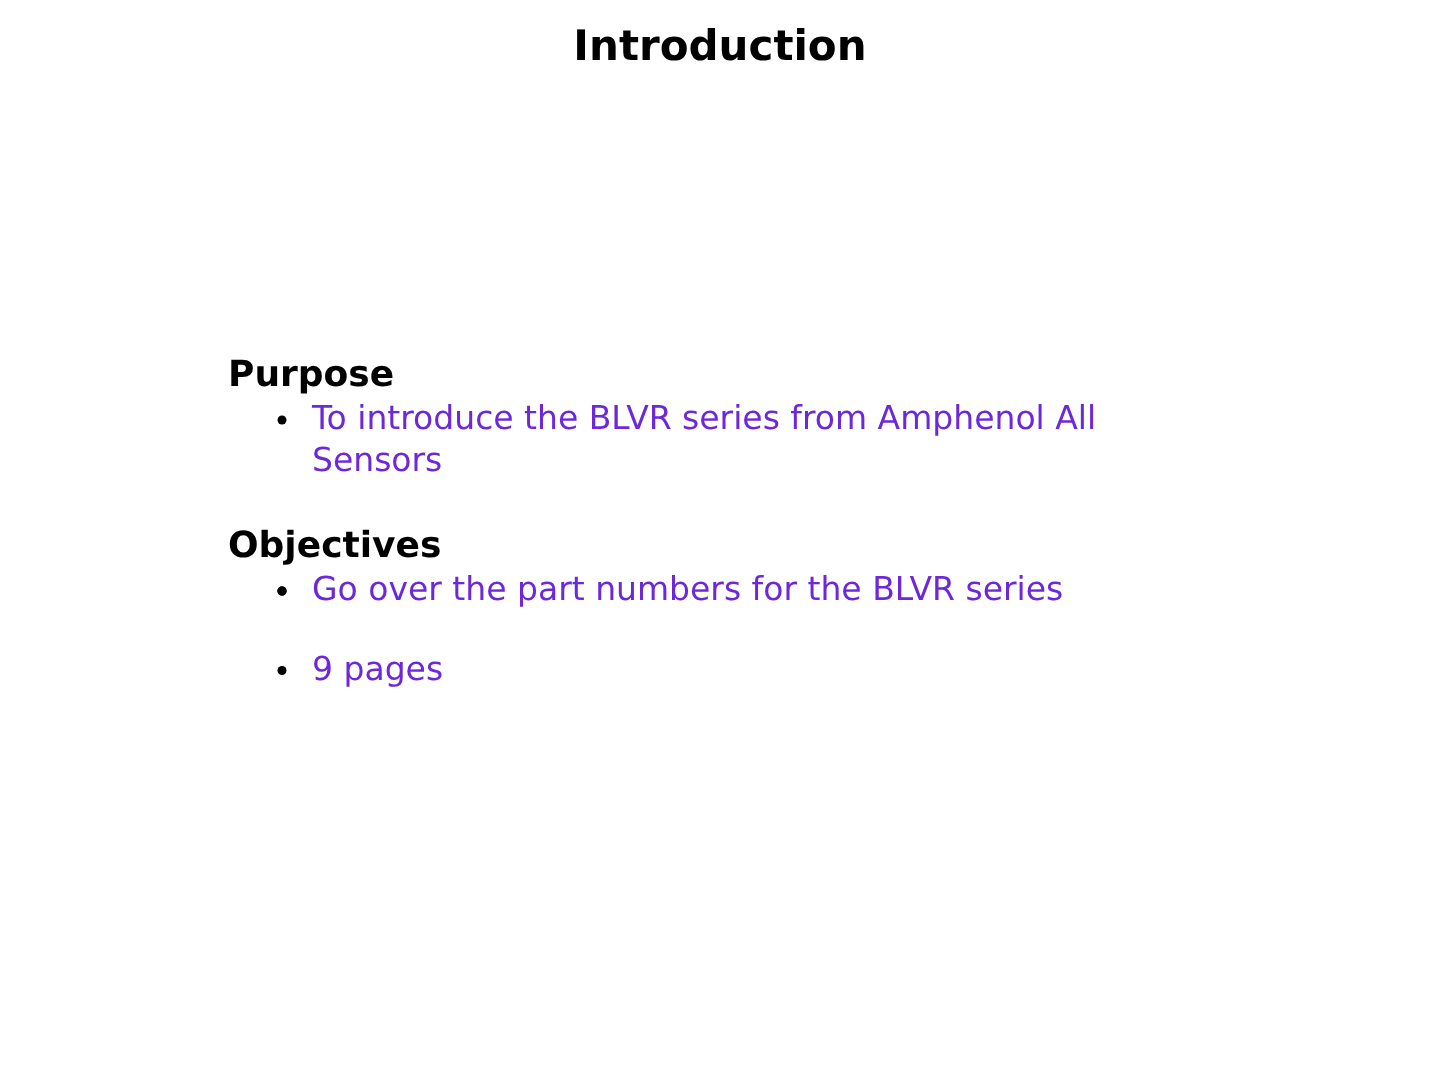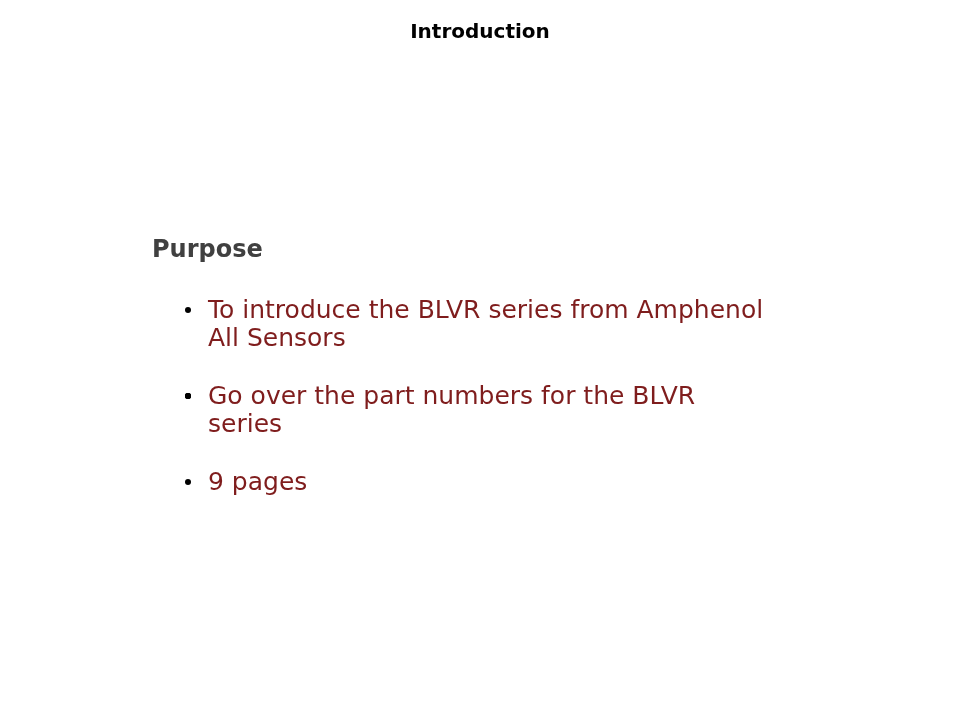--- a/index.html
+++ b/index.html
@@ -16,48 +16,47 @@
     width: 960px;
     height: 720px;
     background: #ffffff;
   }
   .slide-title {
     position: absolute;
     top: 14px;
     left: 0;
     width: 100%;
     text-align: center;
-    font-size: 20px;
+    font-size: 28px;
     font-weight: bold;
     line-height: 34px;
     color: #000000;
   }
   .content {
     position: absolute;
     top: 233px;
     left: 152px;
     width: 616px;
   }
   .section + .section { margin-top: 25px; }
   .section h2 {
     font-size: 24px;
     font-weight: bold;
     line-height: 33px;
-    color: #404040;
+    color: #000000;
   }
   ul.bullets {
     list-style: none;
   }
   ul.bullets li {
     position: relative;
     padding-left: 56px;
-    font-size: 25px;
+    font-size: 22px;
     line-height: 28px;
-    color: #7f1d1d;
-    margin-top: 30px;
+    color: #6d28d9;
   }
   ul.bullets li .dot {
     position: absolute;
     left: 33px;
     top: 11px;
     width: 6px;
     height: 6px;
     border-radius: 50%;
     background: #000000;
   }
@@ -75,20 +74,21 @@
       <h2>Purpose</h2>
       <ul class="bullets">
         <li>
           <span class="dot"></span>
           <span>To introduce the BLVR series from Amphenol All Sensors</span>
         </li>
       </ul>
     </section>
 
     <section class="section">
+      <h2>Objectives</h2>
       <ul class="bullets">
         <li>
           <span class="dot"></span>
         </li>
         <li>
           <span class="dot"></span>
         </li>
         <li>
           <span class="dot"></span>
           <span>Go over the part numbers for the BLVR series</span>

